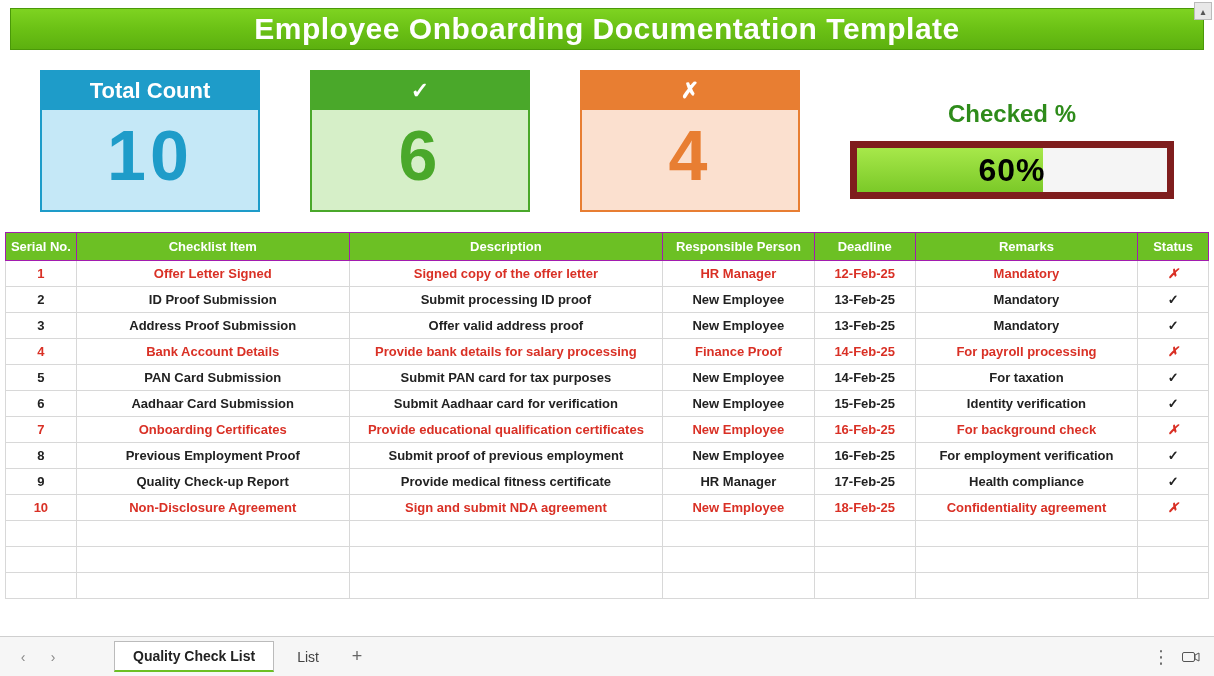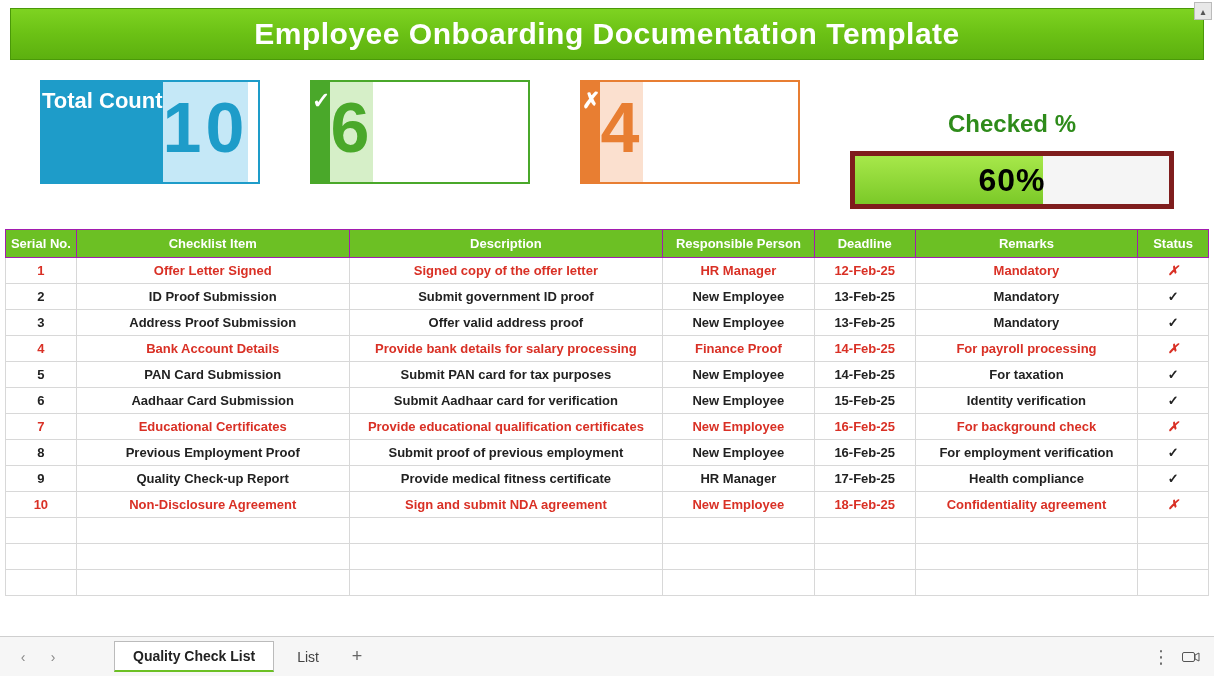--- a/index.html
+++ b/index.html
@@ -7,42 +7,42 @@
     margin: 0;
     font-family: "Segoe UI", Arial, sans-serif;
     background: #fff;
     width: 1214px;
     height: 676px;
     overflow: hidden;
     position: relative;
   }
   .banner {
     margin: 8px 10px 0 10px;
-    height: 52px;
+    height: 42px;
     background: linear-gradient(to bottom, #7ed321 0%, #6bc115 50%, #5cb00f 100%);
     border: 1px solid #4a9908;
     display: flex;
     align-items: center;
     justify-content: center;
     color: #fff;
     font-size: 30px;
     font-weight: 600;
     letter-spacing: 0.5px;
   }
   .cards-row {
     display: flex;
     align-items: flex-start;
     padding: 20px 40px 10px 40px;
     gap: 50px;
   }
   .stat-card {
     width: 220px;
     border: 2px solid;
     display: flex;
-    flex-direction: row;
+    flex-direction: column;
     align-items: stretch;
   }
   .stat-head {
     text-align: center;
     font-size: 22px;
     font-weight: 700;
     color: #fff;
     padding: 6px 0;
   }
   .stat-body {
@@ -69,21 +69,21 @@
   .progress-title {
     text-align: center;
     color: #2e8b1a;
     font-size: 24px;
     font-weight: 700;
     margin-bottom: 13px;
   }
   .progress-bar {
     position: relative;
     height: 58px;
-    border: 5px solid #7f1d1d;
+    border: 7px solid #7f1d1d;
     background: #f5f5f5;
   }
   .progress-fill {
     position: absolute;
     left: 0; top: 0; bottom: 0;
     background: linear-gradient(to bottom, #a7e84a 0%, #7bc928 100%);
   }
   .progress-text {
     position: absolute;
     inset: 0;
@@ -259,21 +259,21 @@
         <td>Offer Letter Signed</td>
         <td>Signed copy of the offer letter</td>
         <td>HR Manager</td>
         <td>12-Feb-25</td>
         <td>Mandatory</td>
         <td class="status-cross">✗</td>
       </tr>
       <tr>
         <td>2</td>
         <td>ID Proof Submission</td>
-        <td>Submit government ID proof</td>
+        <td>Submit processing ID proof</td>
         <td>New Employee</td>
         <td>13-Feb-25</td>
         <td>Mandatory</td>
         <td class="status-check">✓</td>
       </tr>
       <tr>
         <td>3</td>
         <td>Address Proof Submission</td>
         <td>Offer valid address proof</td>
         <td>New Employee</td>
@@ -303,21 +303,21 @@
         <td>6</td>
         <td>Aadhaar Card Submission</td>
         <td>Submit Aadhaar card for verification</td>
         <td>New Employee</td>
         <td>15-Feb-25</td>
         <td>Identity verification</td>
         <td class="status-check">✓</td>
       </tr>
       <tr class="row-pending">
         <td>7</td>
-        <td>Educational Certificates</td>
+        <td>Onboarding Certificates</td>
         <td>Provide educational qualification certificates</td>
         <td>New Employee</td>
         <td>16-Feb-25</td>
         <td>For background check</td>
         <td class="status-cross">✗</td>
       </tr>
       <tr>
         <td>8</td>
         <td>Previous Employment Proof</td>
         <td>Submit proof of previous employment</td>

